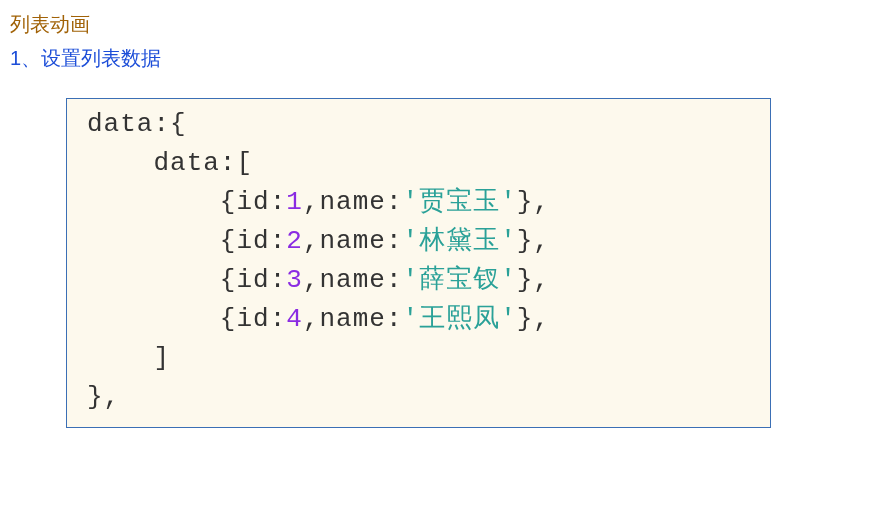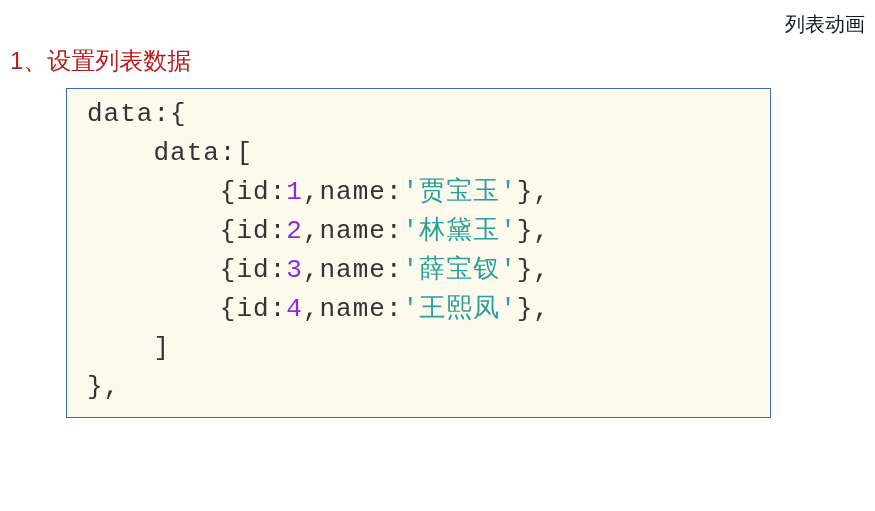--- a/index.html
+++ b/index.html
@@ -4,30 +4,29 @@
   <style>
     * { box-sizing: border-box; margin: 0; padding: 0; }
     body {
       font-family: "Microsoft YaHei", Arial, sans-serif;
       background: #fff;
       padding: 8px 10px;
       width: 875px;
     }
     .heading {
       font-size: 20px;
-      color: #0f172a;
+      color: #a16207;
       line-height: 1.6;
       margin-bottom: 2px;
-      text-align: right;
     }
     .subheading {
-      font-size: 24px;
-      color: #b91c1c;
+      font-size: 20px;
+      color: #1d4ed8;
       line-height: 1.6;
-      margin-bottom: 8px;
+      margin-bottom: 24px;
     }
     .code-wrap {
       margin-left: 56px;
       width: 705px;
       border: 1px solid #3b6fb5;
       background: #fdf9ed;
       padding: 6px 20px 10px 20px;
     }
     pre.code {
       font-family: Consolas, "Courier New", monospace;

